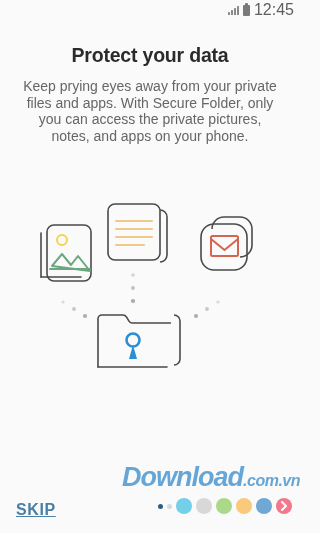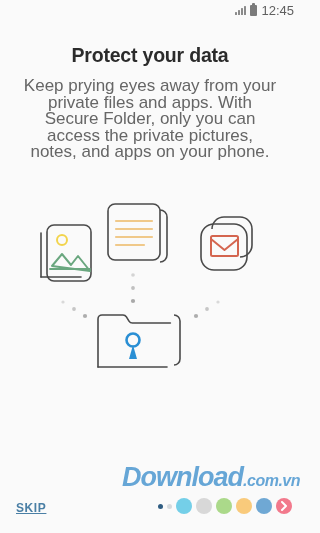--- a/index.html
+++ b/index.html
@@ -20,33 +20,33 @@
     color:#6e6e6e;
   }
   .sb-signal{ display:flex; align-items:flex-end; gap:1px; height:9px; }
   .sb-signal i{ width:2px; background:#8a8a8a; display:block; border-radius:.5px; }
   .sb-signal i:nth-child(1){height:3px;}
   .sb-signal i:nth-child(2){height:5px;}
   .sb-signal i:nth-child(3){height:7px;}
   .sb-signal i:nth-child(4){height:9px;}
   .sb-batt{ width:7px; height:11px; background:#7a7a7a; border-radius:1px; position:relative;}
   .sb-batt:before{content:"";position:absolute;top:-2px;left:2px;width:3px;height:2px;background:#7a7a7a;border-radius:1px 1px 0 0;}
-  .sb-time{ font-size:13px; letter-spacing:0; color:#5f5f5f; }
+  .sb-time{ font-size:16px; letter-spacing:0; color:#5f5f5f; }
 
   
   .title{
     position:absolute; top:44px; left:0; right:0;
     text-align:center;
     font-size:19.5px; font-weight:bold; color:#2b2b2b;
     letter-spacing:-0.2px;
   }
   .subtitle{
     position:absolute; top:78px; left:22px; right:22px;
     text-align:center;
-    font-size:17px; line-height:16.5px; color:#666;
+    font-size:14px; line-height:16.5px; color:#666;
   }
 
   
   .illus{ position:absolute; top:185px; left:0; width:300px; height:185px; }
   .illus svg{ display:block; }
 
   
   .watermark{
     position:absolute; left:0; right:0; top:462px;
     text-align:right;
@@ -58,21 +58,21 @@
     opacity:.92;
   }
   .watermark .tld{ font-size:16px; letter-spacing:-0.5px; }
 
   
   .bottombar{
     position:absolute; left:0; right:0; bottom:0; height:40px;
   }
   .skip{
     position:absolute; left:16px; top:8px;
-    font-size:12px; font-weight:bold; color:#4a7fa5;
+    font-size:16px; font-weight:bold; color:#4a7fa5;
     letter-spacing:.6px;
     text-decoration:underline;
   }
   .dots{
     position:absolute; right:8px; top:5px;
     display:flex; align-items:center; gap:4px;
   }
   .dot{ border-radius:50%; display:block; flex:none; }
   .dot.sm{ width:5px; height:5px; }
   .dot.lg{ width:16px; height:16px; }

